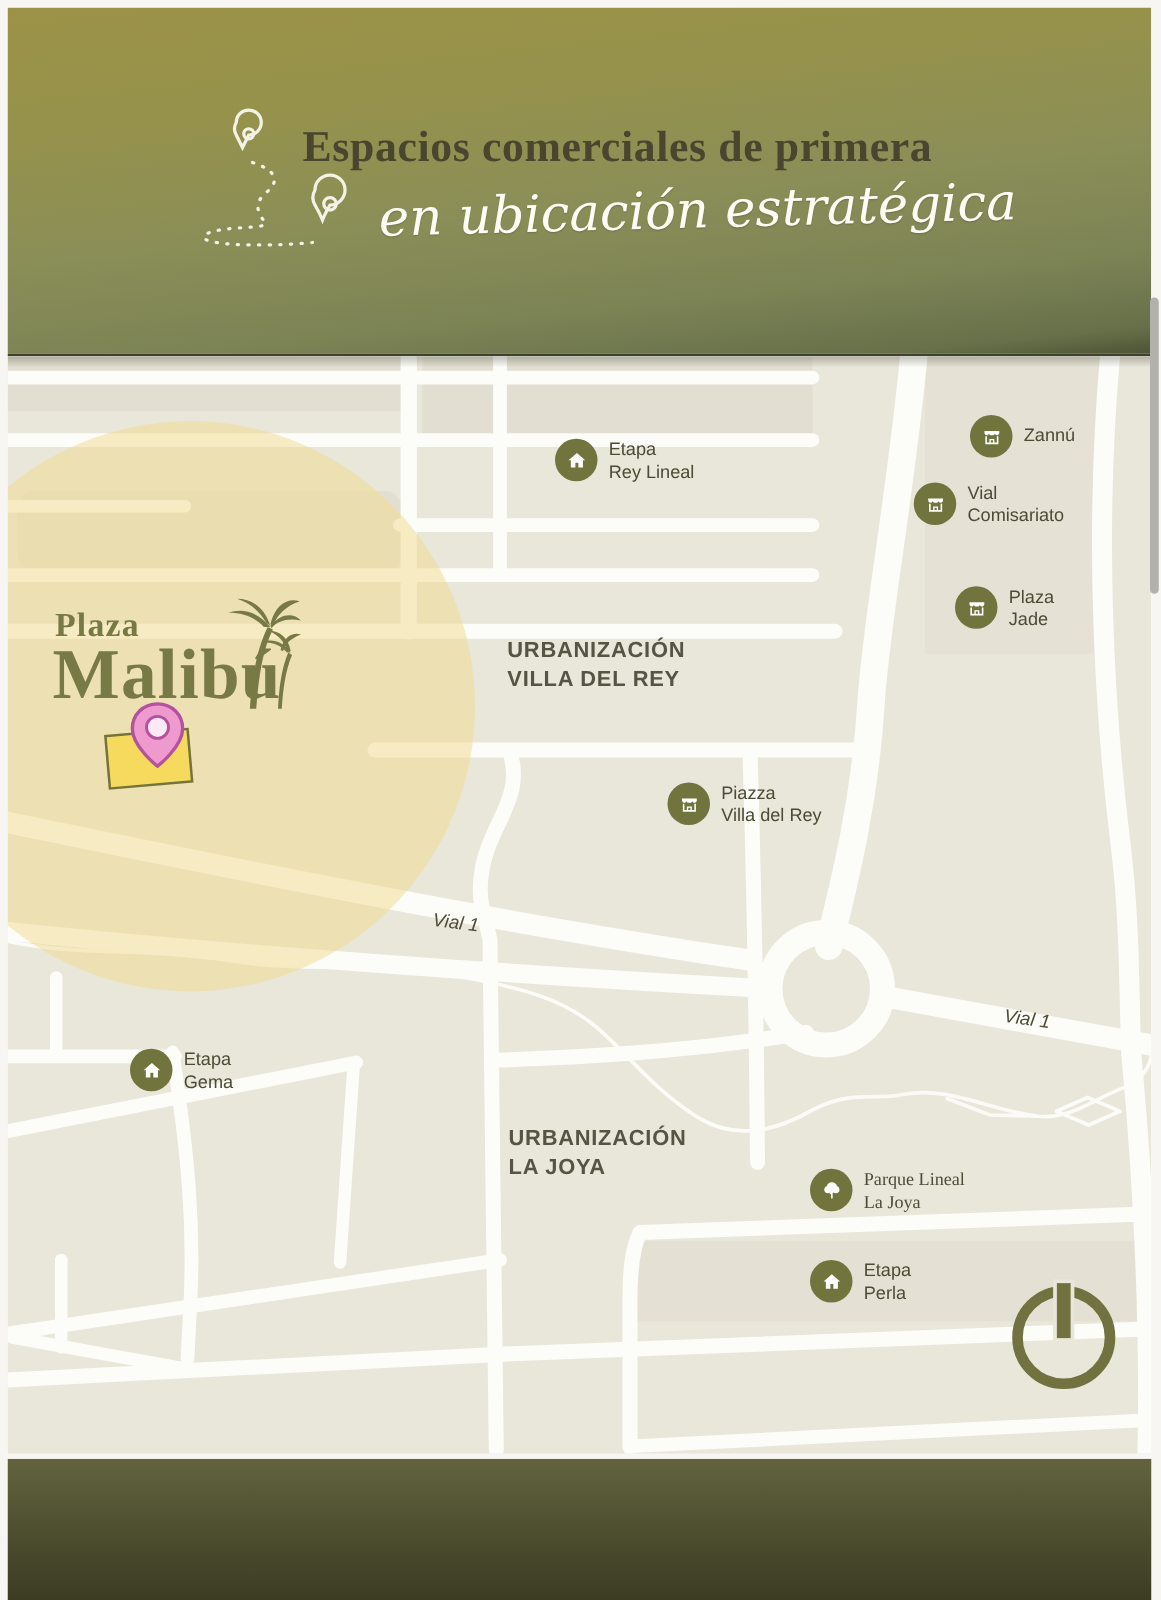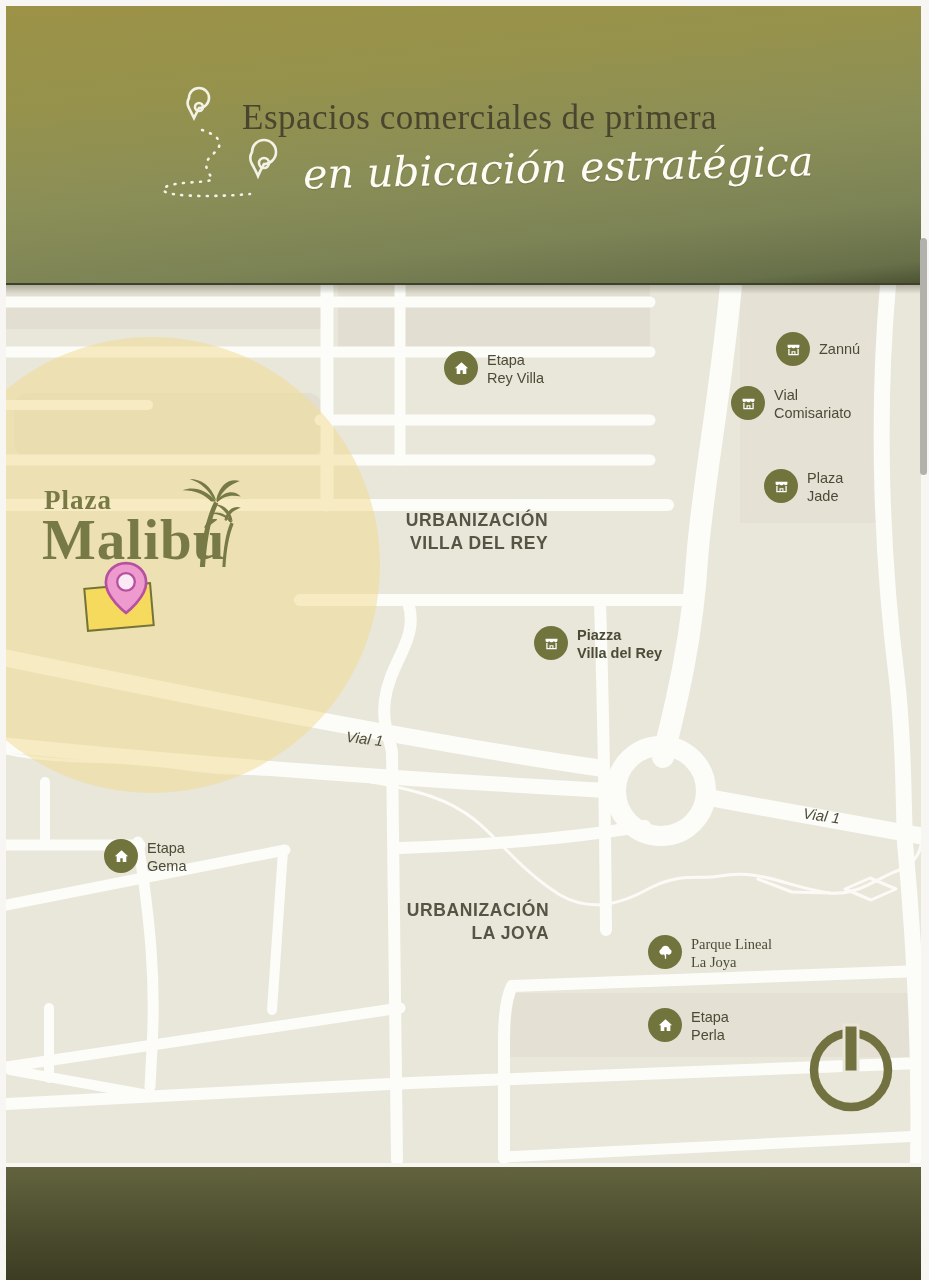--- a/index.html
+++ b/index.html
@@ -3,30 +3,30 @@
 <meta charset="utf-8">
 <style>
   html,body{margin:0;padding:0;background:#f4f3ef;}
   #stage{position:relative;width:929px;height:1280px;background:#ffffff;overflow:hidden;
          font-family:"Liberation Sans", sans-serif;}
   
   #header{position:absolute;left:6px;top:6px;width:915px;height:277px;
     background:linear-gradient(174deg,#9c9247 0%,#96924c 28%,#8a8e57 55%,#7c8355 78%,#68704a 94%,#4d5334 100%);
     border-bottom:2px solid #3f422a;}
   #header-title{position:absolute;left:236px;top:92px;font-family:"Liberation Serif",serif;
-    font-size:35px;font-weight:400;color:#49452f;letter-spacing:.5px;white-space:nowrap;}
+    font-size:35px;font-weight:700;color:#49452f;letter-spacing:.5px;white-space:nowrap;}
   #header-subtitle{position:absolute;left:297px;top:138px;font-family:"DejaVu Serif",serif;
     font-style:italic;font-size:41px;color:#fdfdf6;white-space:nowrap;transform:rotate(-1.5deg);
     text-shadow:0 1px 1px rgba(60,60,30,.25);}
   
   #map{position:absolute;left:6px;top:285px;width:915px;height:878px;background:#e9e6da;overflow:hidden;}
   #map-svg{position:absolute;left:0;top:0;}
   #map-topshadow{position:absolute;left:0;top:0;width:100%;height:9px;
     background:linear-gradient(rgba(40,40,20,.28),rgba(40,40,20,0));}
-  .area-label{position:absolute;transform:translate(-50%,-50%);text-align:right;
+  .area-label{position:absolute;transform:translate(-50%,-50%);text-align:left;
     color:#565442;font-size:17.5px;font-weight:700;letter-spacing:.6px;line-height:1.32;white-space:nowrap;}
   .vial-label{position:absolute;font-style:italic;font-size:15px;color:#4f4d38;white-space:nowrap;}
   .poi{position:absolute;}
   .poi-circle{position:absolute;width:34px;height:34px;border-radius:50%;background:#72743e;
     display:flex;align-items:center;justify-content:center;transform:translate(-50%,-50%);}
   .poi-label{position:absolute;font-size:14.5px;line-height:1.25;color:#4c4c36;font-weight:500;white-space:nowrap;}
   
   #logo-plaza{position:absolute;left:38px;top:200px;font-family:"Liberation Serif",serif;
     font-size:27px;font-weight:600;color:#787a45;letter-spacing:1px;}
   #logo-malibu{position:absolute;left:36px;top:222px;font-family:"Liberation Serif",serif;
@@ -156,21 +156,21 @@
 
     <div id="poi-layer">
         <div class="poi">
           <div class="poi-circle" style="left: 455px; top: 83px;">
             <svg viewBox="0 0 24 24" width="19" height="19">
               <path fill="#fff" d="M12 4.2 3.6 11.6h2.3V19h4.6v-4.8h3V19h4.6v-7.4h2.3z"></path>
             </svg>
           </div>
           <div class="poi-label" style="left: 481px; top: 66px;">
             <div>Etapa</div>
-            <div>Rey Villa</div>
+            <div>Rey Lineal</div>
           </div>
         </div>
         <div class="poi">
           <div class="poi-circle" style="left: 787px; top: 64px;">
             <svg viewBox="0 0 24 24" width="19" height="19">
               <path fill="#fff" d="M4.5 6h15v2.2c0 1.2-1 2.2-2.3 2.2-1.1 0-2-.8-2.2-1.8-.2 1-1.1 1.8-2.2 1.8h-1.6c-1.1 0-2-.8-2.2-1.8-.2 1-1.1 1.8-2.2 1.8C5.5 10.4 4.5 9.4 4.5 8.2z"></path>
               <path fill="none" stroke="#fff" stroke-width="1.6" d="M6.2 11.3V18.6h11.6v-7.3"></path>
               <path fill="none" stroke="#fff" stroke-width="1.4" d="M10.2 18.4v-3.6h3.6v3.6"></path>
             </svg>
           </div>
@@ -205,21 +205,21 @@
           </div>
         </div>
         <div class="poi">
           <div class="poi-circle" style="left: 545px; top: 358px;">
             <svg viewBox="0 0 24 24" width="19" height="19">
               <path fill="#fff" d="M4.5 6h15v2.2c0 1.2-1 2.2-2.3 2.2-1.1 0-2-.8-2.2-1.8-.2 1-1.1 1.8-2.2 1.8h-1.6c-1.1 0-2-.8-2.2-1.8-.2 1-1.1 1.8-2.2 1.8C5.5 10.4 4.5 9.4 4.5 8.2z"></path>
               <path fill="none" stroke="#fff" stroke-width="1.6" d="M6.2 11.3V18.6h11.6v-7.3"></path>
               <path fill="none" stroke="#fff" stroke-width="1.4" d="M10.2 18.4v-3.6h3.6v3.6"></path>
             </svg>
           </div>
-          <div class="poi-label" style="left: 571px; top: 341px; font-weight: bold;">
+          <div class="poi-label" style="left: 571px; top: 341px;">
             <div>Piazza</div>
             <div>Villa del Rey</div>
           </div>
         </div>
         <div class="poi">
           <div class="poi-circle" style="left: 115px; top: 571px;">
             <svg viewBox="0 0 24 24" width="19" height="19">
               <path fill="#fff" d="M12 4.2 3.6 11.6h2.3V19h4.6v-4.8h3V19h4.6v-7.4h2.3z"></path>
             </svg>
           </div>

